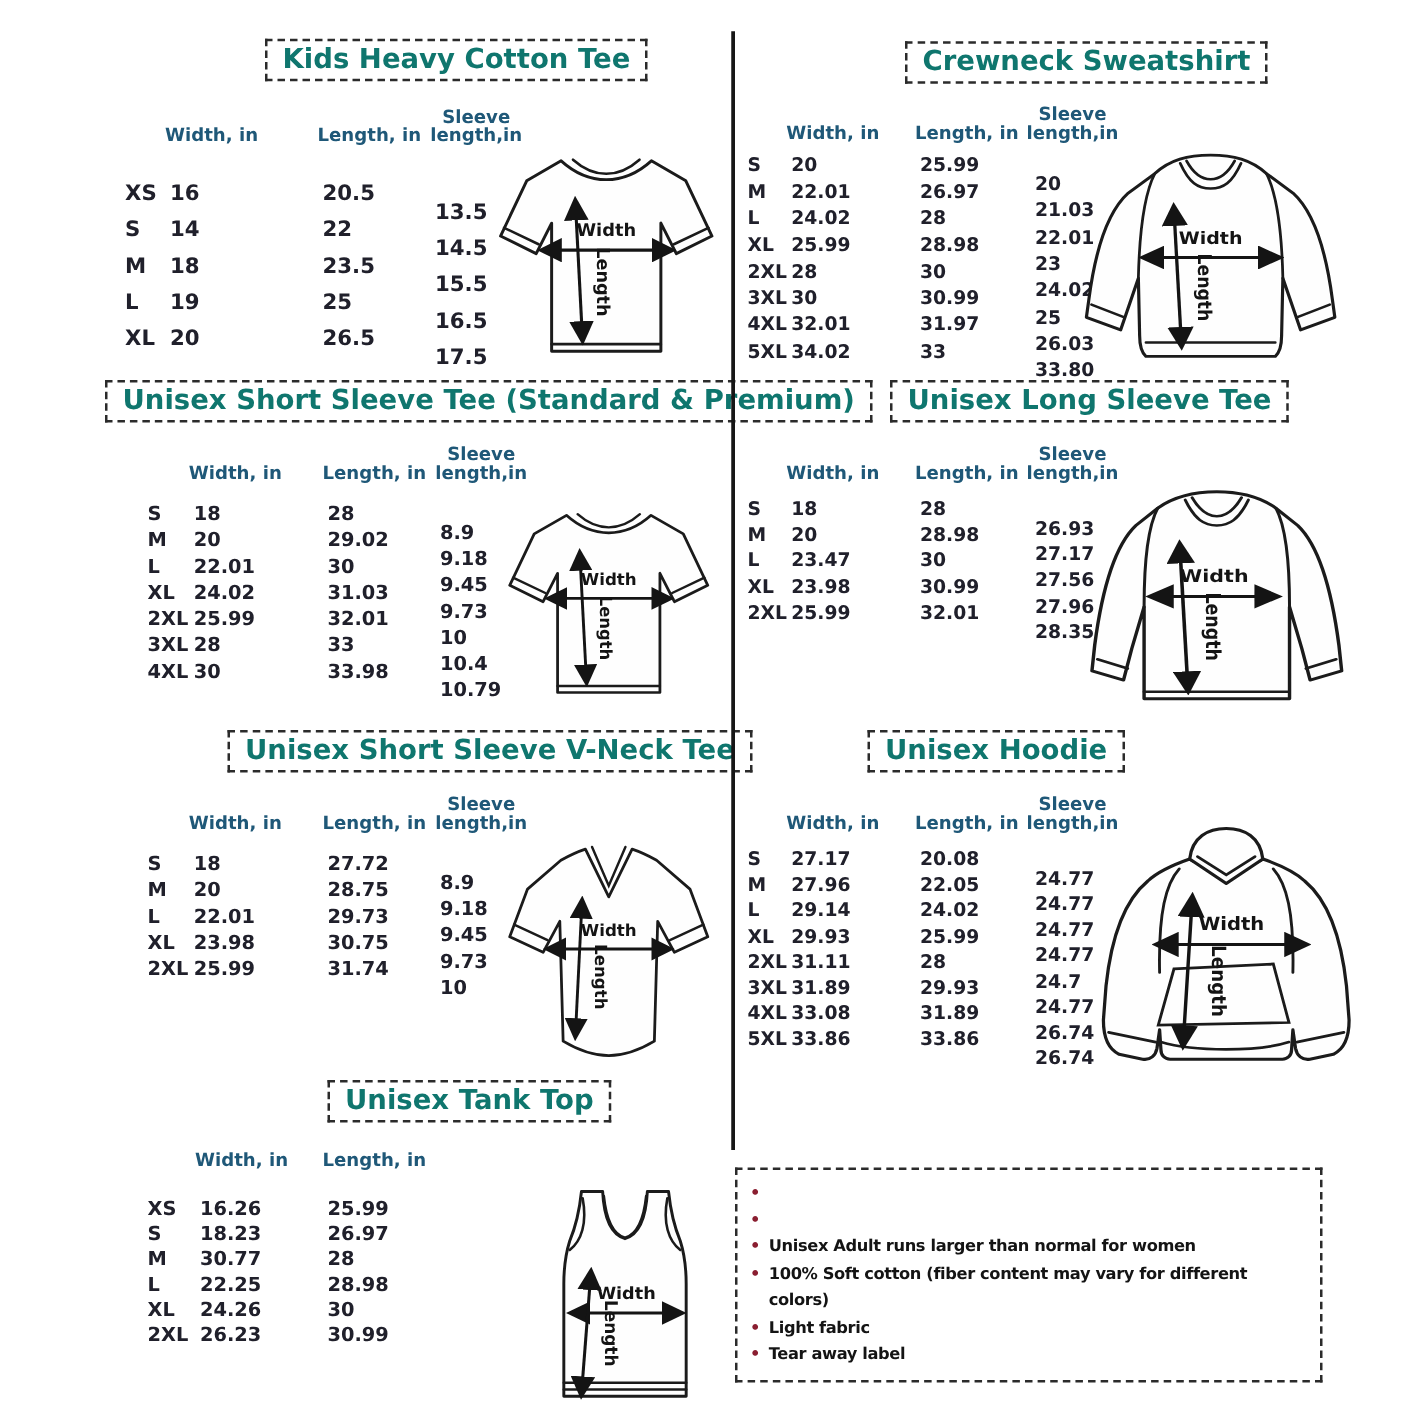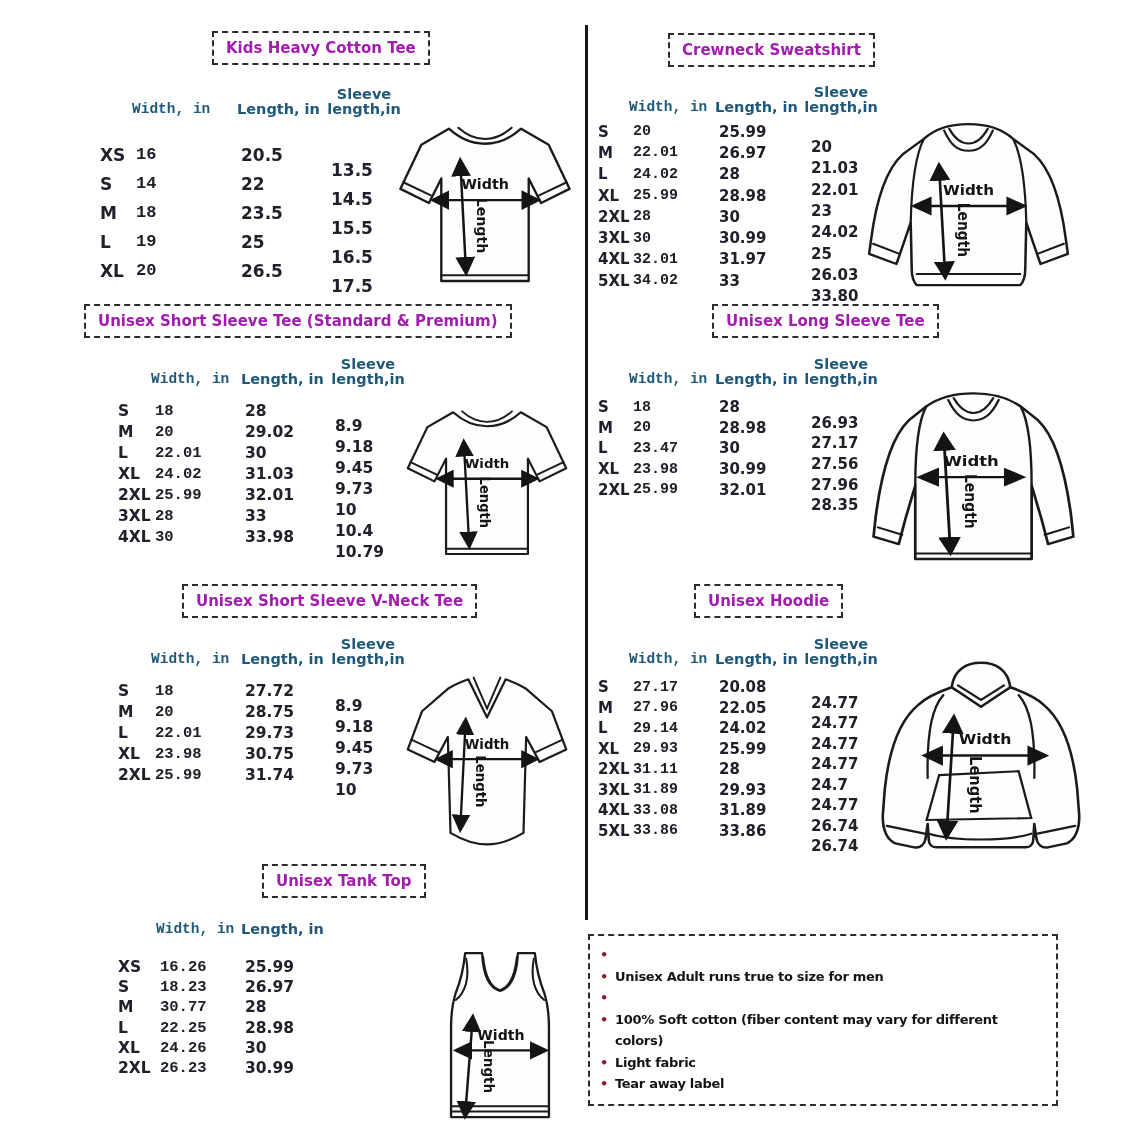--- a/index.html
+++ b/index.html
@@ -2,29 +2,29 @@
 <html><head>
 <meta charset="utf-8">
 <style>
   html,body{margin:0;padding:0;}
   body{
     width:1140px;height:1140px;position:relative;overflow:hidden;
     background:#ffffff;font-family:"DejaVu Sans",sans-serif;
   }
   .title-box{
     position:absolute;height:30px;line-height:30px;padding:0 12px;
-    border:2px dashed #2b2b2b;background:#fff;color:#a21caf;
-    font-weight:bold;font-size:15px;white-space:nowrap;
+    border:2px dashed #2b2b2b;background:#fff;color:#0f766e;
+    font-weight:bold;font-size:22px;white-space:nowrap;
   }
   .stable{position:absolute;font-weight:bold;color:#20202b;font-size:var(--fs);}
   .trow{display:flex;align-items:center;height:var(--rh);}
   .trow span{display:block;}
   .trow :nth-child(1){width:var(--c0);}
-  .trow :nth-child(2){width:var(--c1);font-family:Liberation Mono, monospace;}
-  .trow :nth-child(3){width:var(--c2);}
+  .trow :nth-child(2){width:var(--c1);}
+  .trow :nth-child(3){width:var(--c2);margin-left:17px;}
   .trow :nth-child(4){width:var(--c3);margin-top:31px;}
   .thead{height:40px;align-items:flex-end;margin-bottom:var(--gap);
          color:#1f5878;font-size:14.5px;line-height:1.08;}
   .thead :nth-child(n+2){transform:translateX(-4px);}
   .thead .wrap{text-align:center;transform:translateX(-10px);}
   .kids   {--c0:36px;--c1:105px;--c2:90px;--c3:86px;--fs:17px;}
   .lefttab{--c0:37px;--c1:90px; --c2:90px;--c3:86px;--fs:15.5px;}
   .rightab{--c0:35px;--c1:86px; --c2:92px;--c3:80px;--fs:15px;}
   .tanktab{--c0:42px;--c1:85px; --c2:95px;--fs:15.5px;}
   .divider{position:absolute;left:585px;top:25px;width:3px;height:895px;background:#161616;}
@@ -38,21 +38,21 @@
   .illus svg{display:block;width:100%;height:100%;}
   .garment{fill:#fefefe;stroke:#1b1b1b;stroke-width:2.5;stroke-linejoin:round;}
   .gline{fill:none;stroke:#1b1b1b;stroke-width:2.2;stroke-linecap:round;}
   .marrow{stroke:#141414;stroke-width:2.6;}
   .mlabel{font-family:"DejaVu Sans",sans-serif;font-weight:bold;font-size:15px;fill:#141414;}
 </style>
 </head>
 <body>
 
 <div class="title-box" style="left:212px;top:31px">Kids Heavy Cotton Tee</div>
-<div class="title-box" style="left:668px;top:33px">Crewneck Sweatshirt</div>
+<div class="title-box" style="left:724px;top:33px">Crewneck Sweatshirt</div>
 <div class="title-box" style="left:84px;top:304px">Unisex Short Sleeve Tee (Standard &amp; Premium)</div>
 <div class="title-box" style="left:712px;top:304px">Unisex Long Sleeve Tee</div>
 <div class="title-box" style="left:182px;top:584px">Unisex Short Sleeve V-Neck Tee</div>
 <div class="title-box" style="left:694px;top:584px">Unisex Hoodie</div>
 <div class="title-box" style="left:262px;top:864px">Unisex Tank Top</div>
 
 <div class="stable kids" style="left:100px;top:78px;--rh:29px;--gap:22px">
     <div class="trow thead">
       <span></span>
       <span>Width, in</span>
@@ -494,24 +494,24 @@
   <text class="mlabel" x="68" y="134" text-anchor="middle" transform="rotate(90 68 134)">Length</text>
 </svg>
 </div>
 
 <div class="notes">
     <div class="note-line">
       <span class="bullet">•</span>
     </div>
     <div class="note-line">
       <span class="bullet">•</span>
-      <span>Unisex Adult runs true to size for men</span>
     </div>
     <div class="note-line">
       <span class="bullet">•</span>
+      <span>Unisex Adult runs larger than normal for women</span>
     </div>
     <div class="note-line">
       <span class="bullet">•</span>
       <span>100% Soft cotton (fiber content may vary for different colors)</span>
     </div>
     <div class="note-line">
       <span class="bullet">•</span>
       <span>Light fabric</span>
     </div>
     <div class="note-line">

